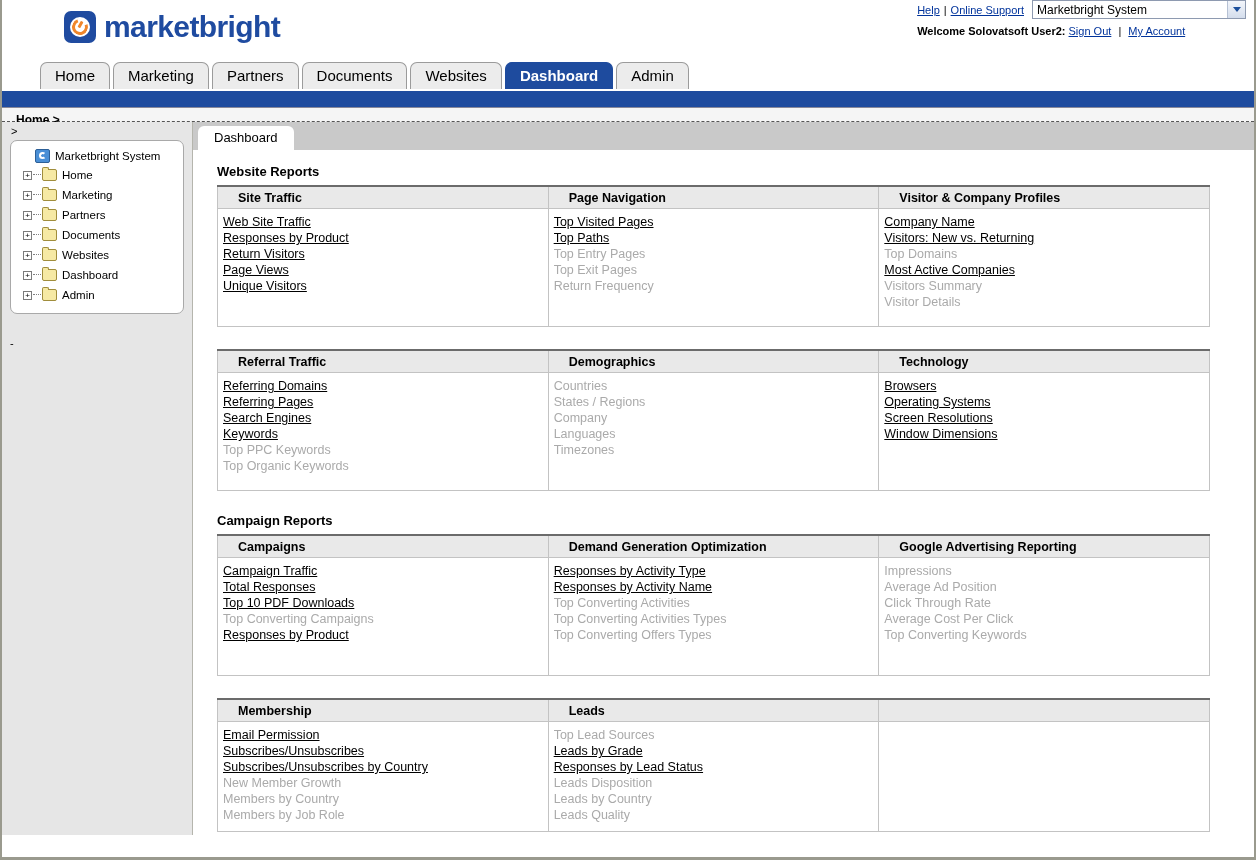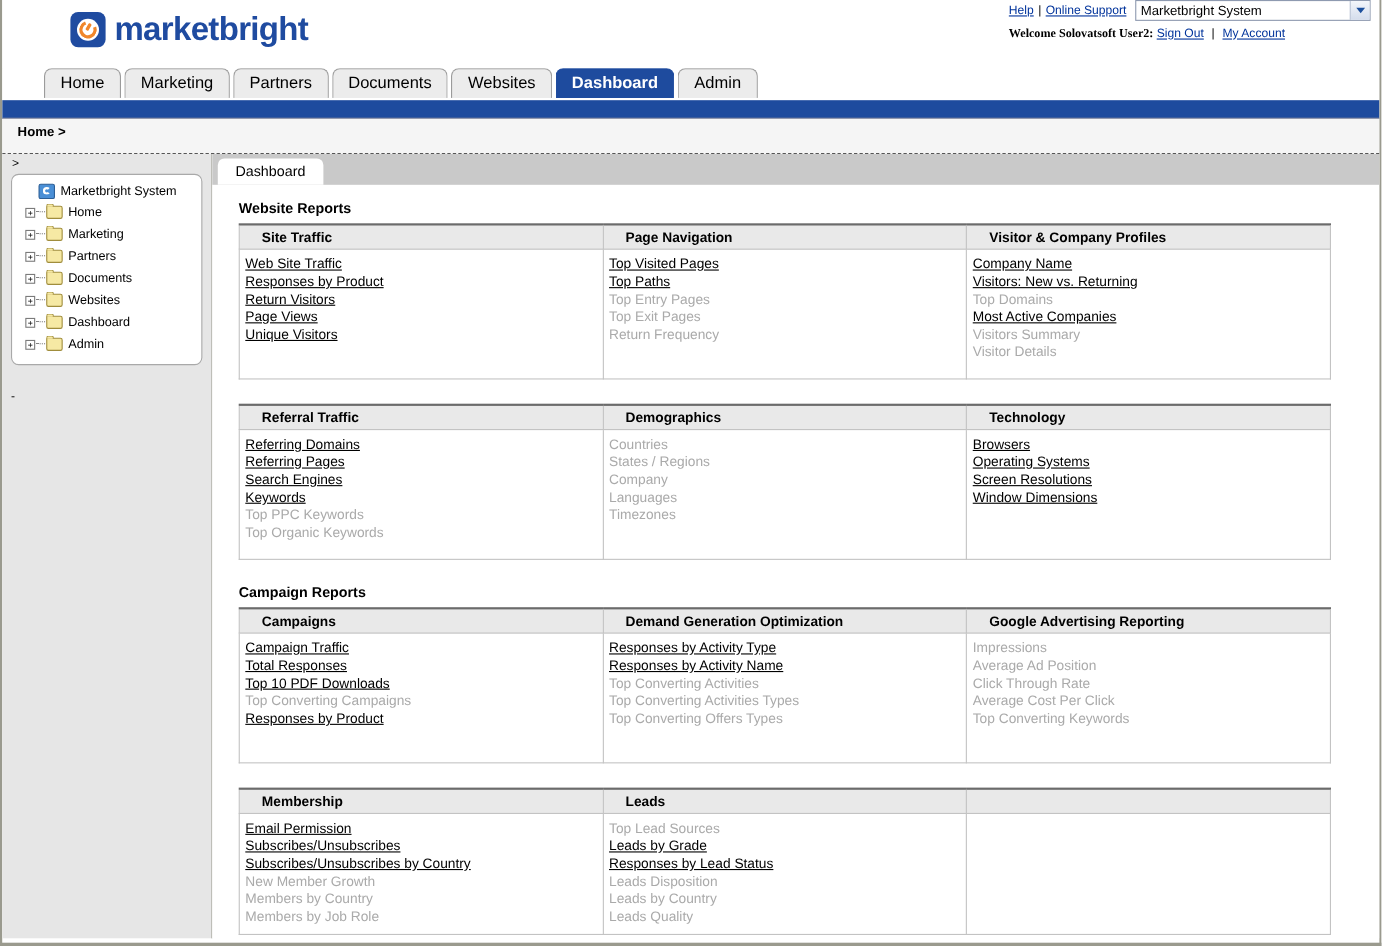--- a/index.html
+++ b/index.html
@@ -146,21 +146,20 @@
     border-top: 5px solid #1c4f9c;
   }
   .header-row2 {
     margin-top: 6px;
     font-size: 11px;
     white-space: nowrap;
   }
   .welcome-label {
     font-weight: bold;
     color: #000;
-    font-family: Liberation Serif, serif;
   }
 
   
   .tabstrip {
     position: relative;
     height: 29px;
     background: #ffffff;
     padding-left: 38px;
     box-sizing: border-box;
   }
@@ -188,21 +187,21 @@
     font-weight: bold;
   }
   .bluebar {
     height: 16px;
     background: #1e4b9e;
     border-bottom: 1px solid #889;
   }
 
   
   .breadcrumb {
-    height: 32px;
+    height: 14px;
     line-height: 24px;
     background: #f5f5f5;
     padding-left: 14px;
     font-size: 12px;
     font-weight: bold;
     color: #000;
     border-bottom: 1px dashed #555;
     box-sizing: border-box;
   }
 

